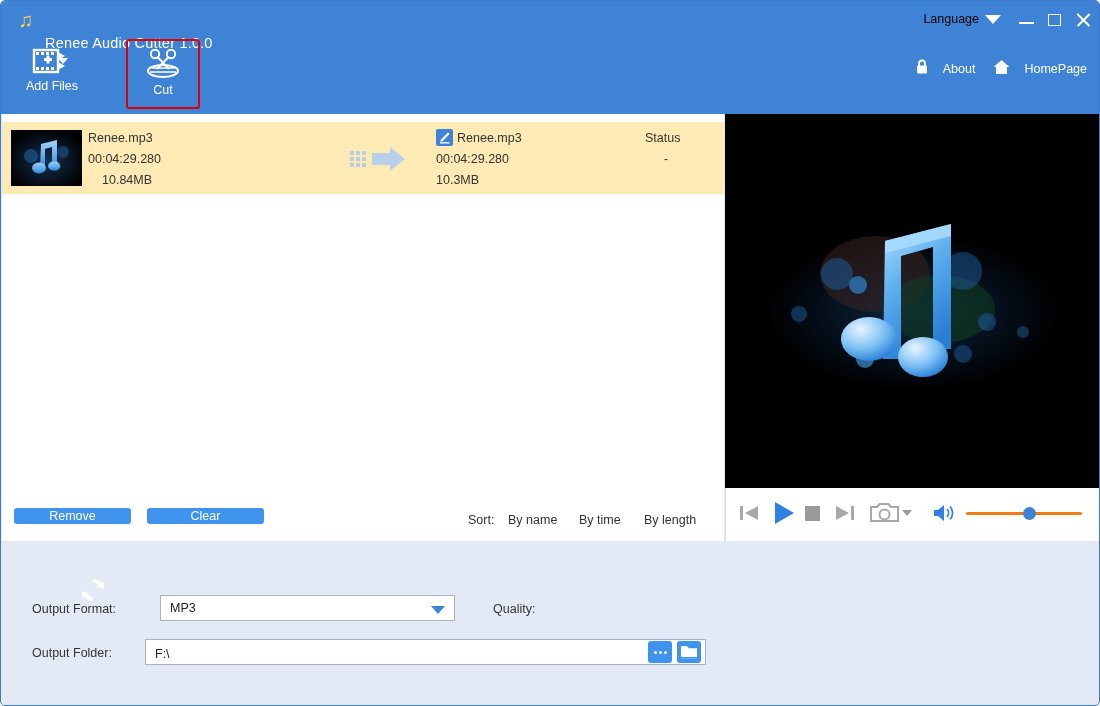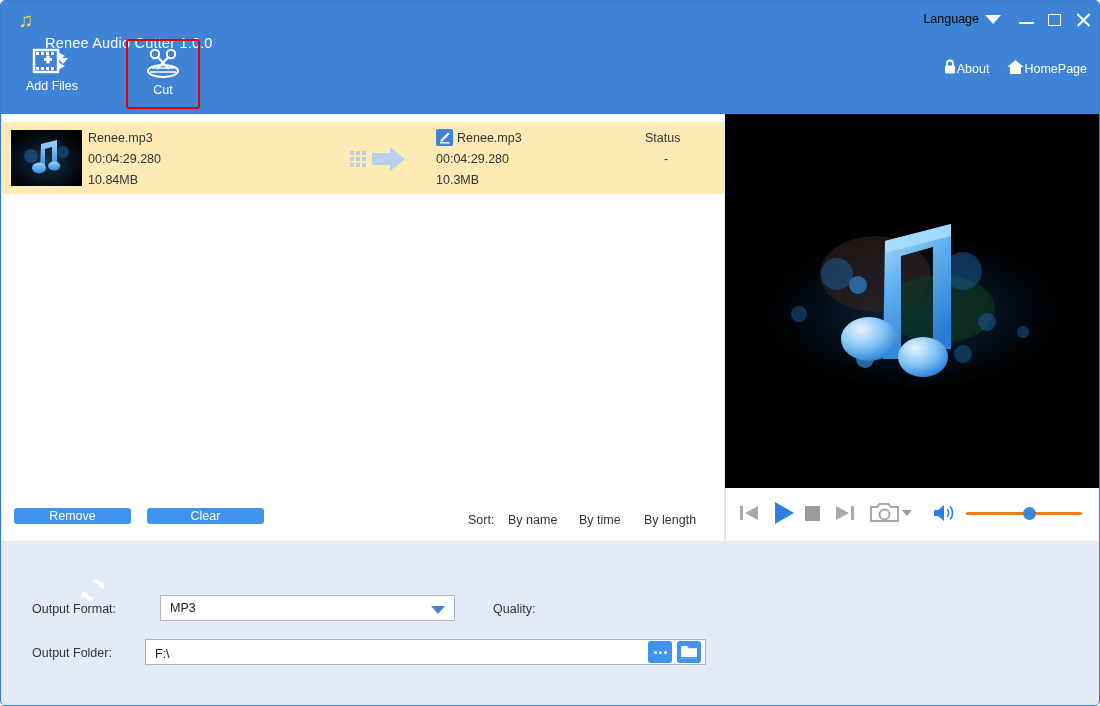--- a/index.html
+++ b/index.html
@@ -74,41 +74,41 @@
               border: 2px solid #e00000; border-radius: 3px; }
   .icon-film { display:block; margin: 0 auto; width: 40px; height: 30px; position: relative; }
   .icon-caret-sm {
     position: absolute; right: 4px; top: 12px;
     width: 0; height: 0;
     border-left: 5px solid transparent; border-right: 5px solid transparent;
     border-top: 6px solid #fff;
   }
   .icon-scissor { display:block; margin: 0 auto; width: 42px; height: 32px; }
   .hdr-right-links { position: absolute; right: 14px; top: 58px; display: flex; gap: 18px; align-items: center; }
-  .lnk { display: flex; align-items: center; gap: 0; font-size: 12.5px; color: #fff; cursor: pointer; }
+  .lnk { display: flex; align-items: center; gap: 14px; font-size: 12.5px; color: #fff; cursor: pointer; }
 
   
   .list-panel {
     position: absolute; left: 1px; top: 113px;
     width: 722px; height: 427px;
     background: #ffffff;
   }
   .file-row {
     position: absolute; left: 0; top: 8px;
     width: 722px; height: 72px;
     background: #fdeab4;
     cursor: pointer;
   }
   .thumb {
     position: absolute; left: 9px; top: 8px; width: 71px; height: 56px;
     background: #000; overflow: hidden;
   }
   .src-name  { position: absolute; left: 86px; top: 9px;  font-size: 12.5px; color: #333; }
   .src-time  { position: absolute; left: 86px; top: 30px; font-size: 12.5px; color: #333; }
-  .src-size  { position: absolute; left: 86px; top: 51px; font-size: 12.5px; color: #333; }
+  .src-size  { position: absolute; left: 100px; top: 51px; font-size: 12.5px; color: #333; }
 
   .arrow-wrap { position: absolute; left: 348px; top: 22px; width: 58px; height: 30px; }
   .dots { position: absolute; left: 0; top: 7px; width: 18px; height: 16px;
           display: grid; grid-template-columns: repeat(3, 4px); grid-template-rows: repeat(3, 4px);
           gap: 2px; }
   .dots span { width: 4px; height: 4px; background: #b9cfe8; display: block; }
 
   .edit-badge {
     position: absolute; left: 434px; top: 7px; width: 17px; height: 17px;
     background: #3f83d6; border-radius: 2px;

